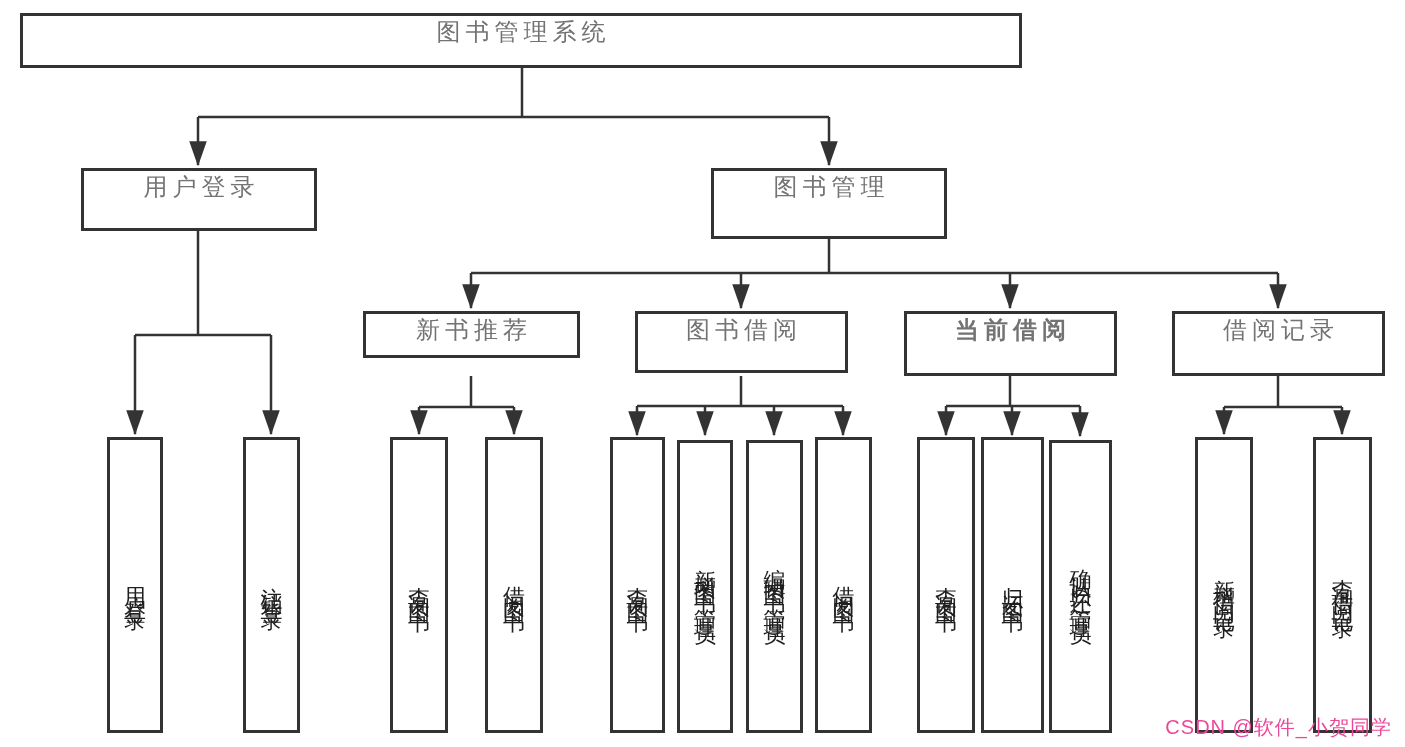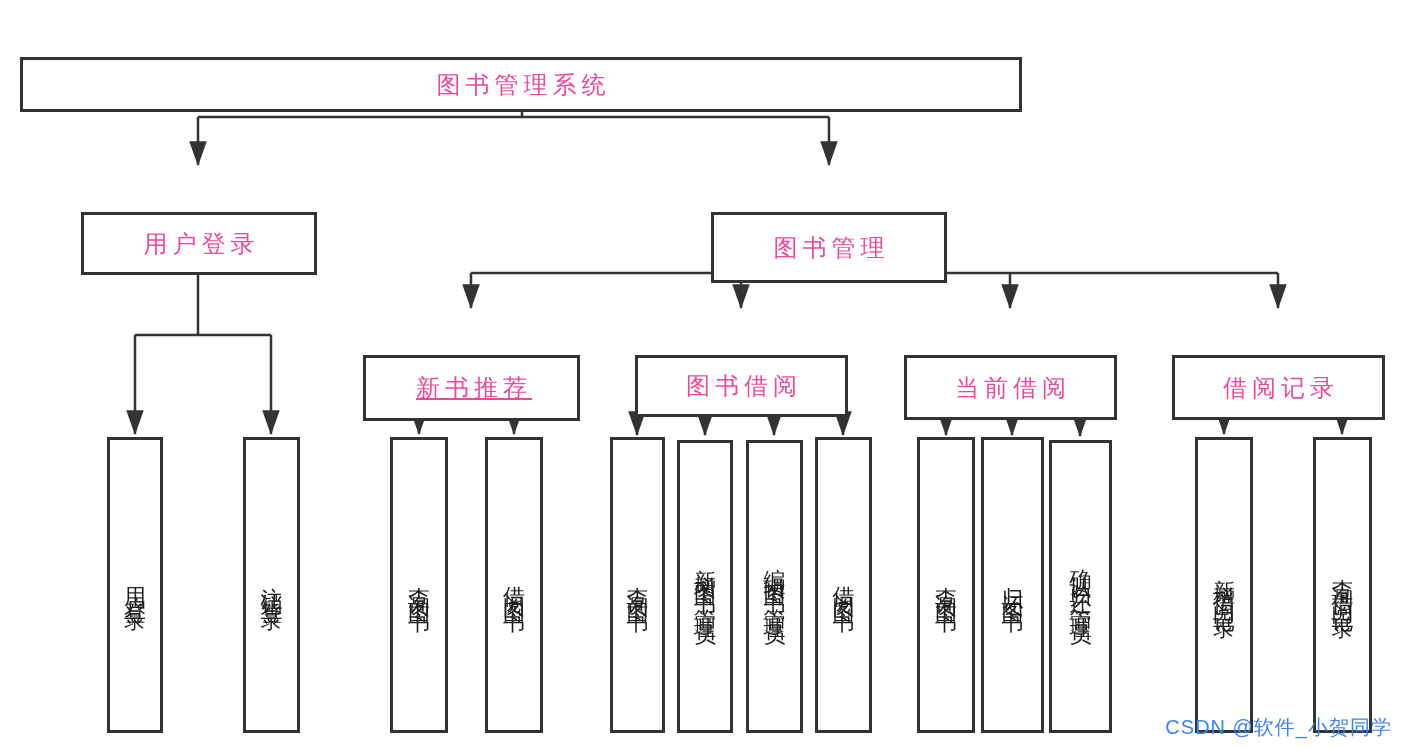--- a/index.html
+++ b/index.html
@@ -15,28 +15,27 @@
     position: absolute;
     left: 0; top: 0;
     width: 1405px; height: 747px;
   }
   .hbox {
     position: absolute;
     box-sizing: border-box;
     border: 3px solid #333333;
     background: #ffffff;
     display: flex;
-    align-items: center;
+    align-items: flex-start;
     justify-content: center;
-    color: #ec4899;
+    color: #737373;
     font-size: 24px;
     letter-spacing: 5px;
     text-indent: 5px;
     white-space: nowrap;
-    margin-top: 44px;
   }
   .vbox {
     position: absolute;
     box-sizing: border-box;
     border: 3px solid #333333;
     background: #ffffff;
     top: 437px;
     height: 296px;
     display: flex;
     align-items: center;
@@ -49,21 +48,21 @@
     font-size: 22px;
     letter-spacing: 8px;
     line-height: 1;
     white-space: nowrap;
   }
   .watermark {
     position: absolute;
     right: 13px;
     top: 714px;
     font-size: 20px;
-    color: #3b82f6;
+    color: #ec4899;
     letter-spacing: 1px;
     white-space: nowrap;
     margin-left: 7px;
   }
 </style>
 </head>
 <body>
 
 <div id="stage">
 
@@ -121,27 +120,27 @@
     <span>图书管理系统</span>
   </div>
 
   <div class="hbox" style="left:81px; top:168px; width:236px; height:63px;">
     <span>用户登录</span>
   </div>
   <div class="hbox" style="left:711px; top:168px; width:236px; height:71px;">
     <span>图书管理</span>
   </div>
 
-  <div class="hbox" style="left:363px; top:311px; width:217px; height:66px;text-decoration:underline;">
+  <div class="hbox" style="left:363px; top:311px; width:217px; height:47px;">
     <span>新书推荐</span>
   </div>
   <div class="hbox" style="left:635px; top:311px; width:213px; height:62px;">
     <span>图书借阅</span>
   </div>
-  <div class="hbox" style="left:904px; top:311px; width:213px; height:65px;">
+  <div class="hbox" style="left:904px; top:311px; width:213px; height:65px;font-weight:bold;">
     <span>当前借阅</span>
   </div>
   <div class="hbox" style="left:1172px; top:311px; width:213px; height:65px;">
     <span>借阅记录</span>
   </div>
 
   <div class="vbox" style="left:107px; width:56px;">
     <span>用户登录</span>
   </div>
   <div class="vbox" style="left:243px; width:57px;">

